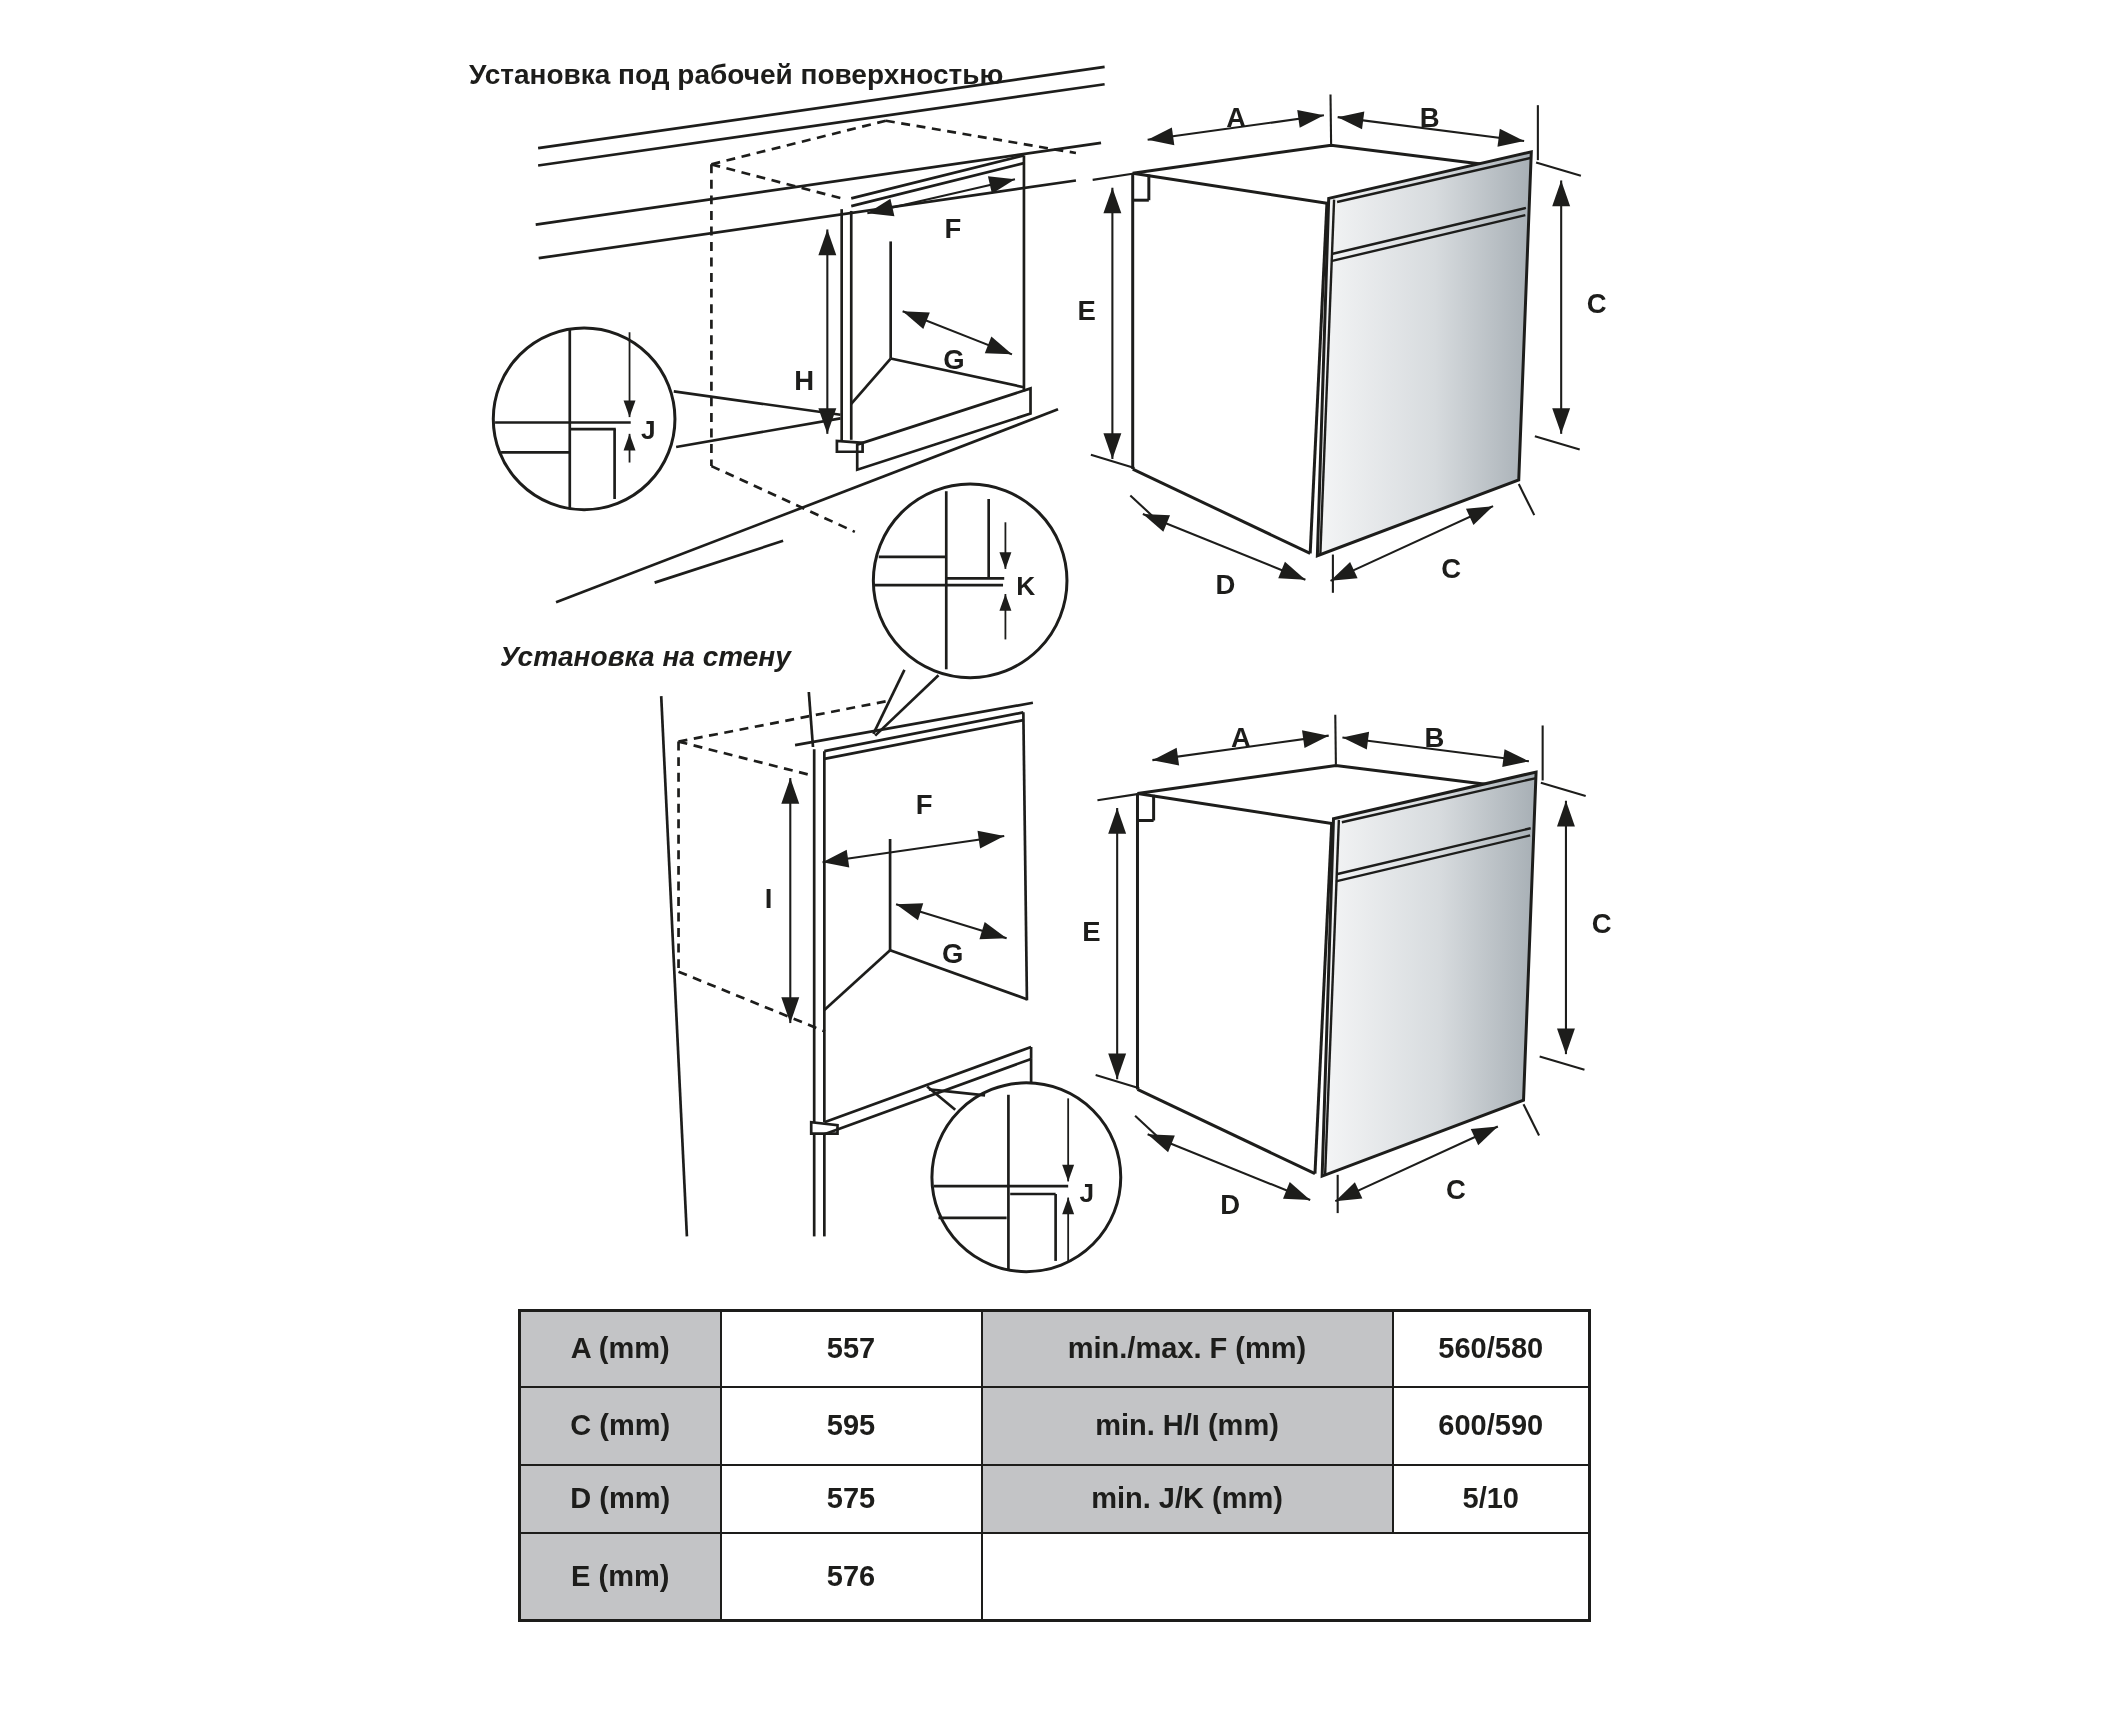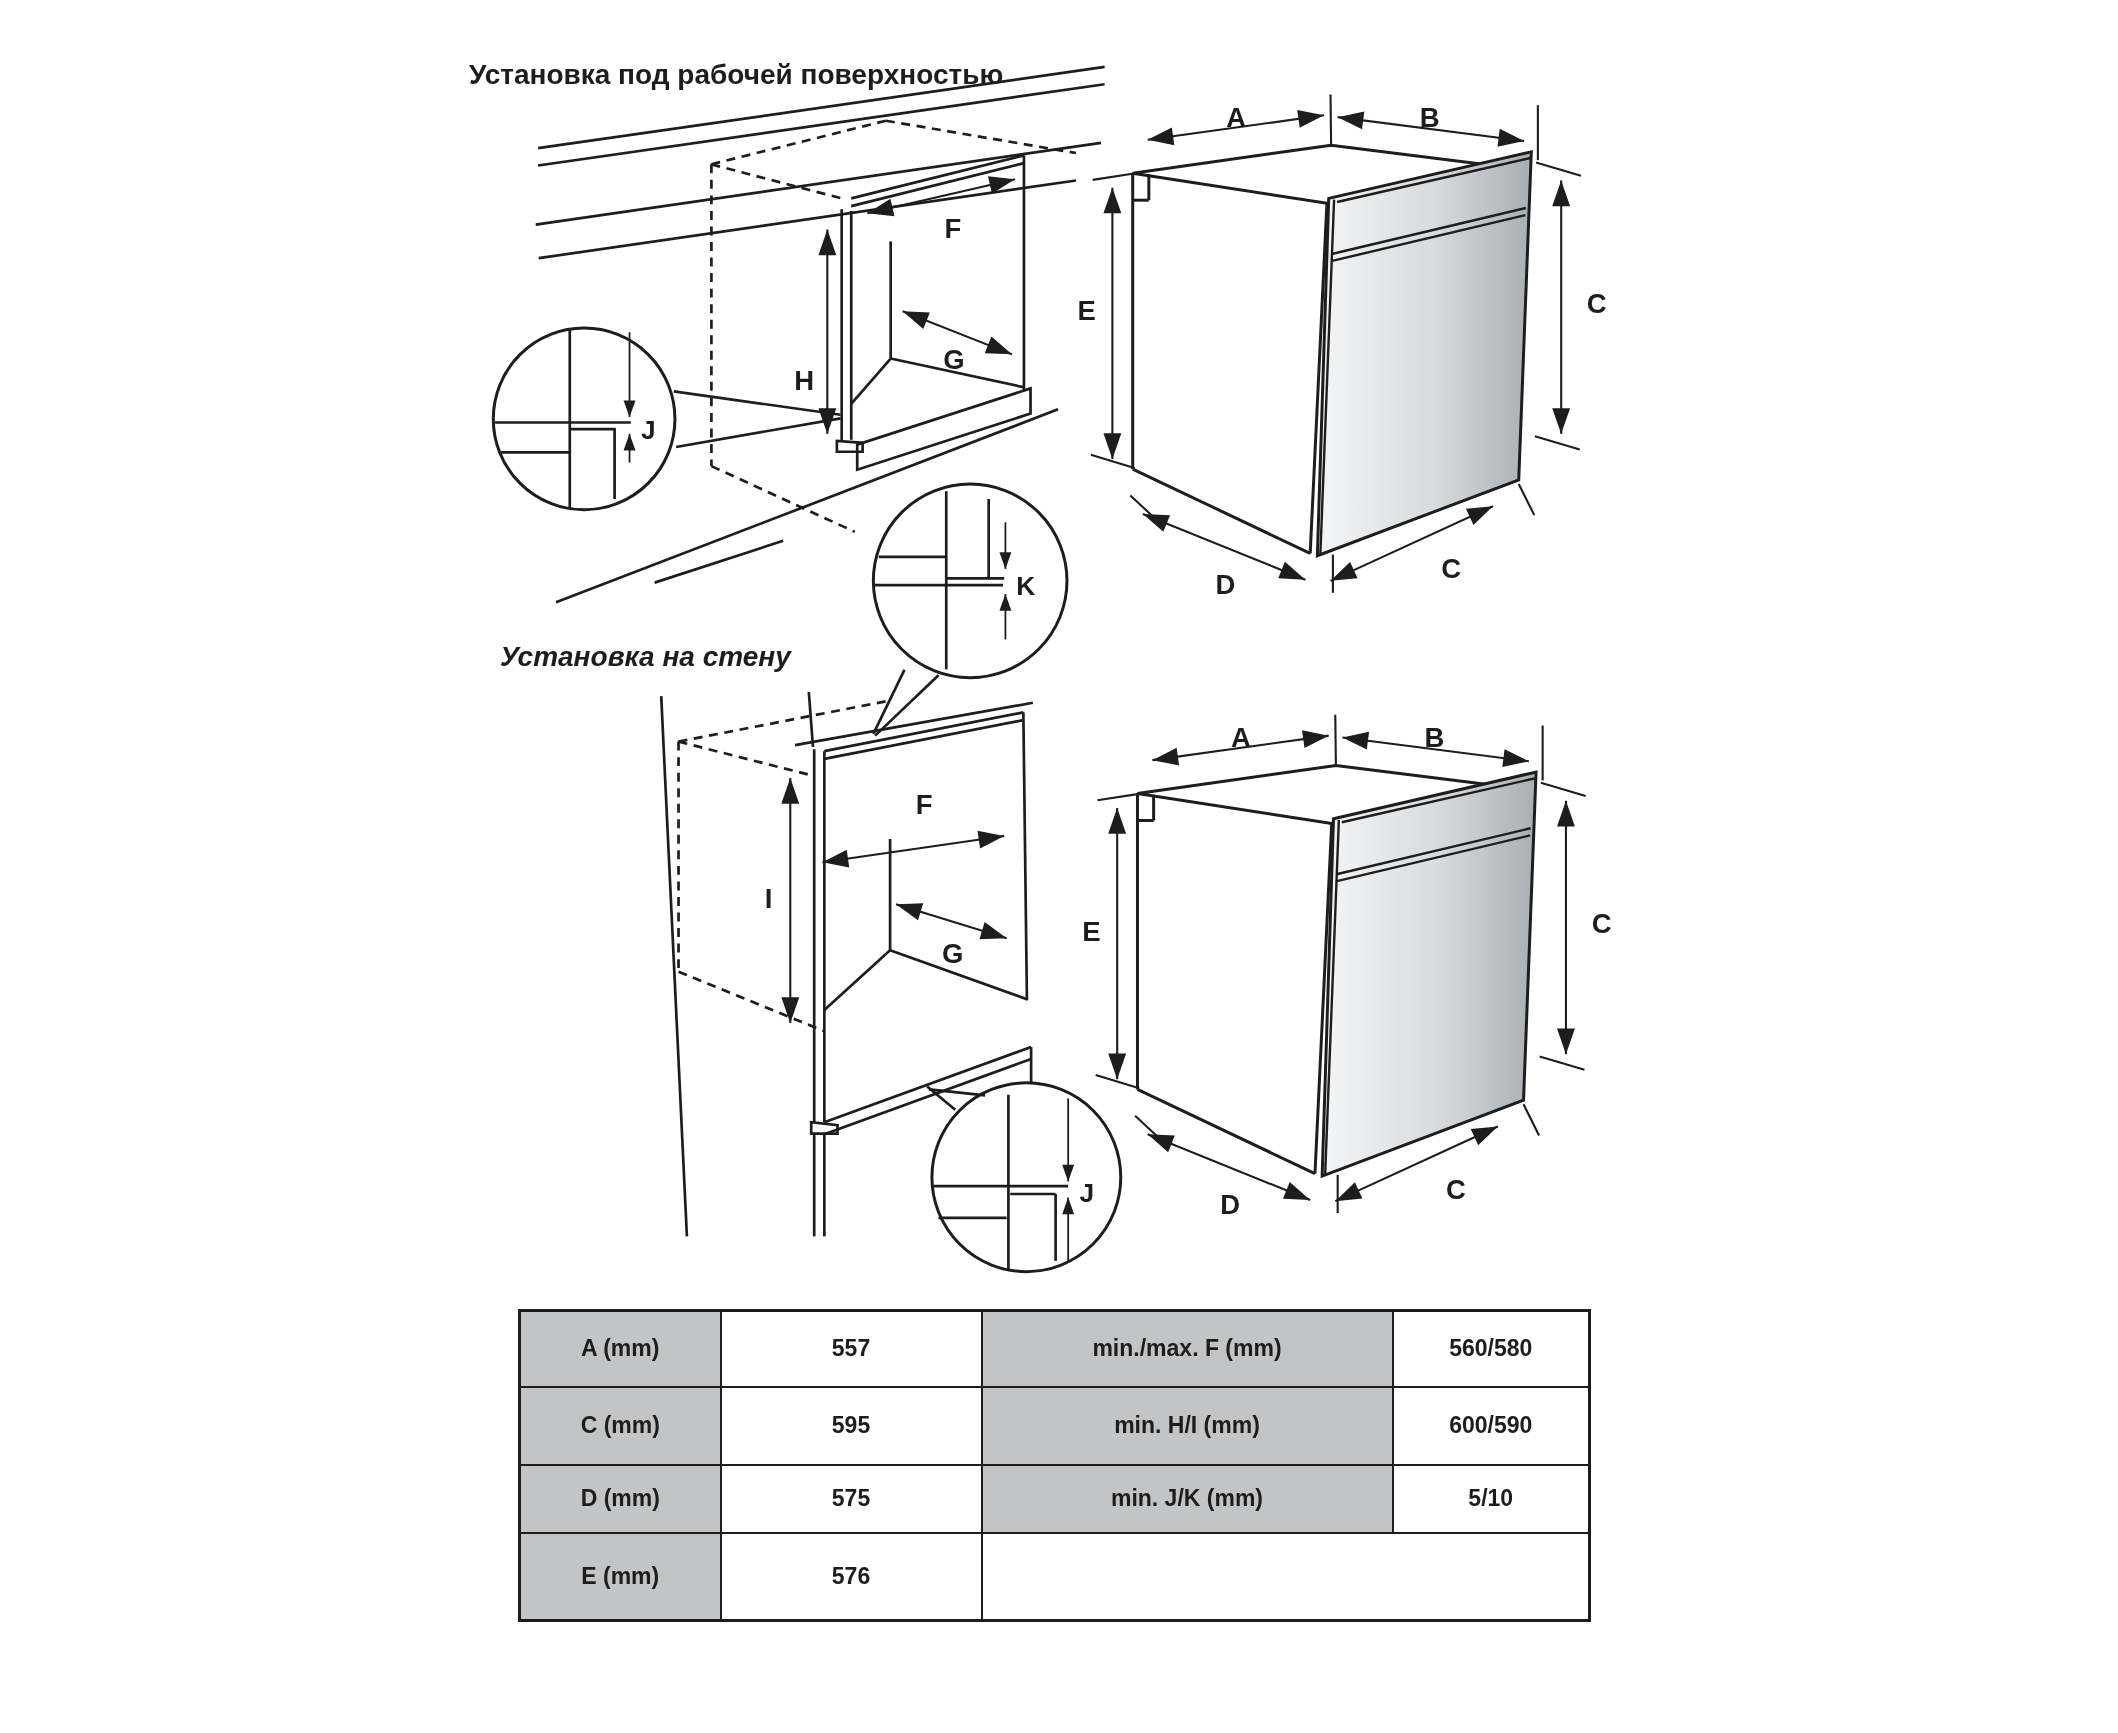--- a/index.html
+++ b/index.html
@@ -13,21 +13,21 @@
     color:#1d1d1b;white-space:nowrap;
   }
   #title1{left:469px;top:47px;margin-top:12px;}
   #title2{left:500px;top:641px;font-style:italic;}
   .dim-table{
     position:absolute;left:518px;top:1309px;border-collapse:collapse;
     table-layout:fixed;border:3.6px solid #1d1d1b;
   }
   .dim-table td{
     border:2.4px solid #1d1d1b;text-align:center;vertical-align:middle;
-    font-size:23px;font-weight:bold;color:#1d1d1b;padding:0;
+    font-size:29px;font-weight:bold;color:#1d1d1b;padding:0;
   }
   .dim-table td.lbl{background:#c3c4c6;}
   .dim-table td.val{background:#ffffff;margin-top:48px;}
   svg text{font-family:"Liberation Sans",sans-serif;font-weight:bold;fill:#1d1d1b;}
   .ltr{font-size:46px;}
   .ltr-sm{font-size:44px;}
 </style>
 </head>
 <body>
 

